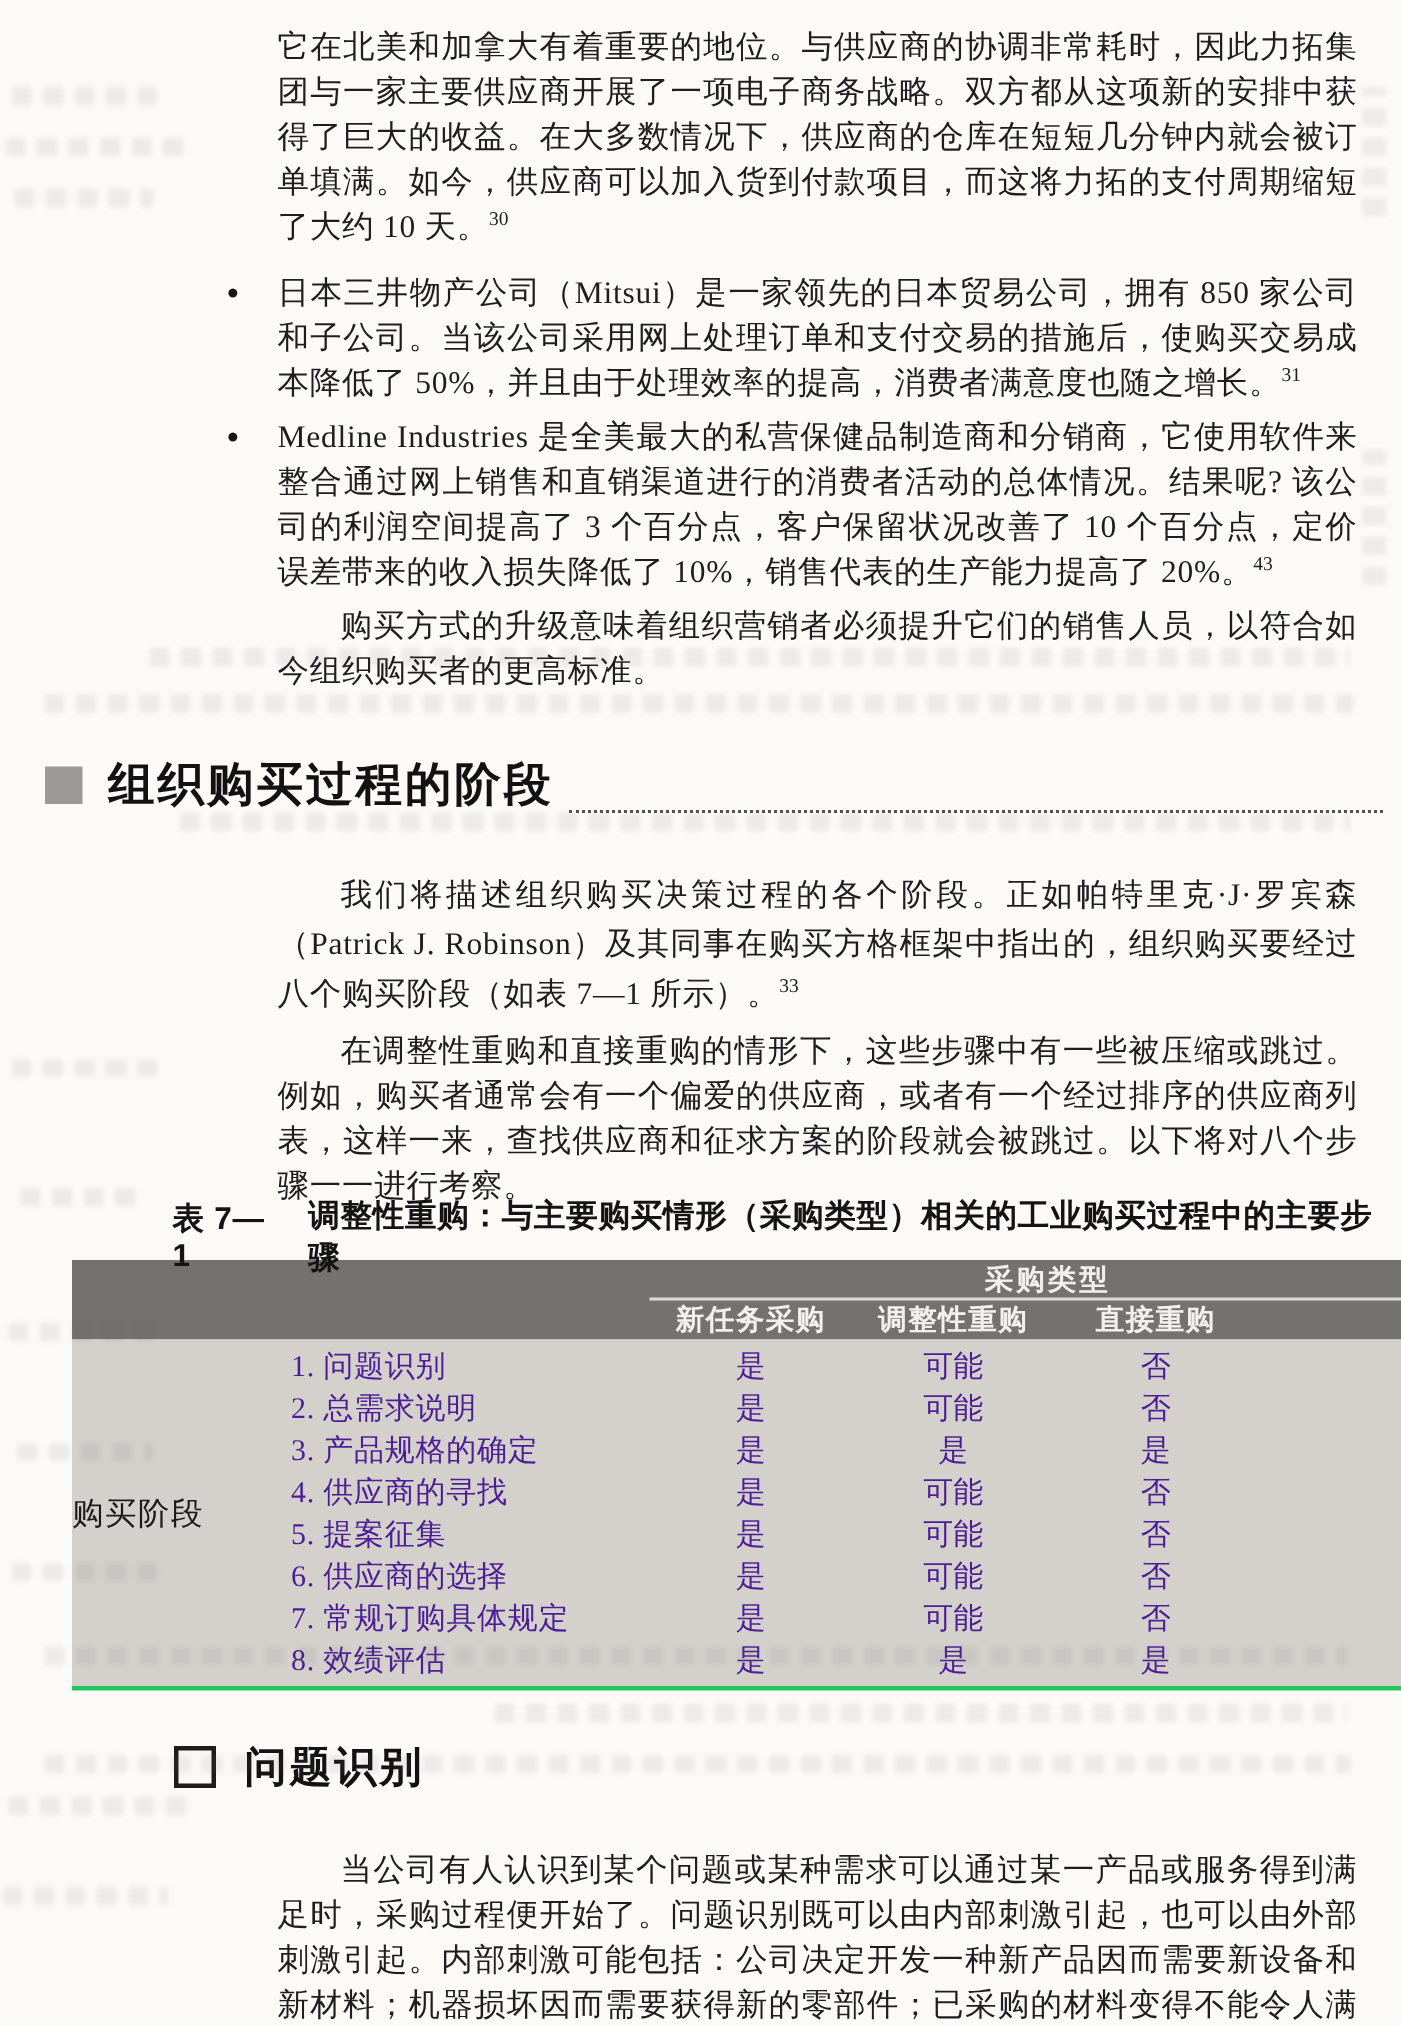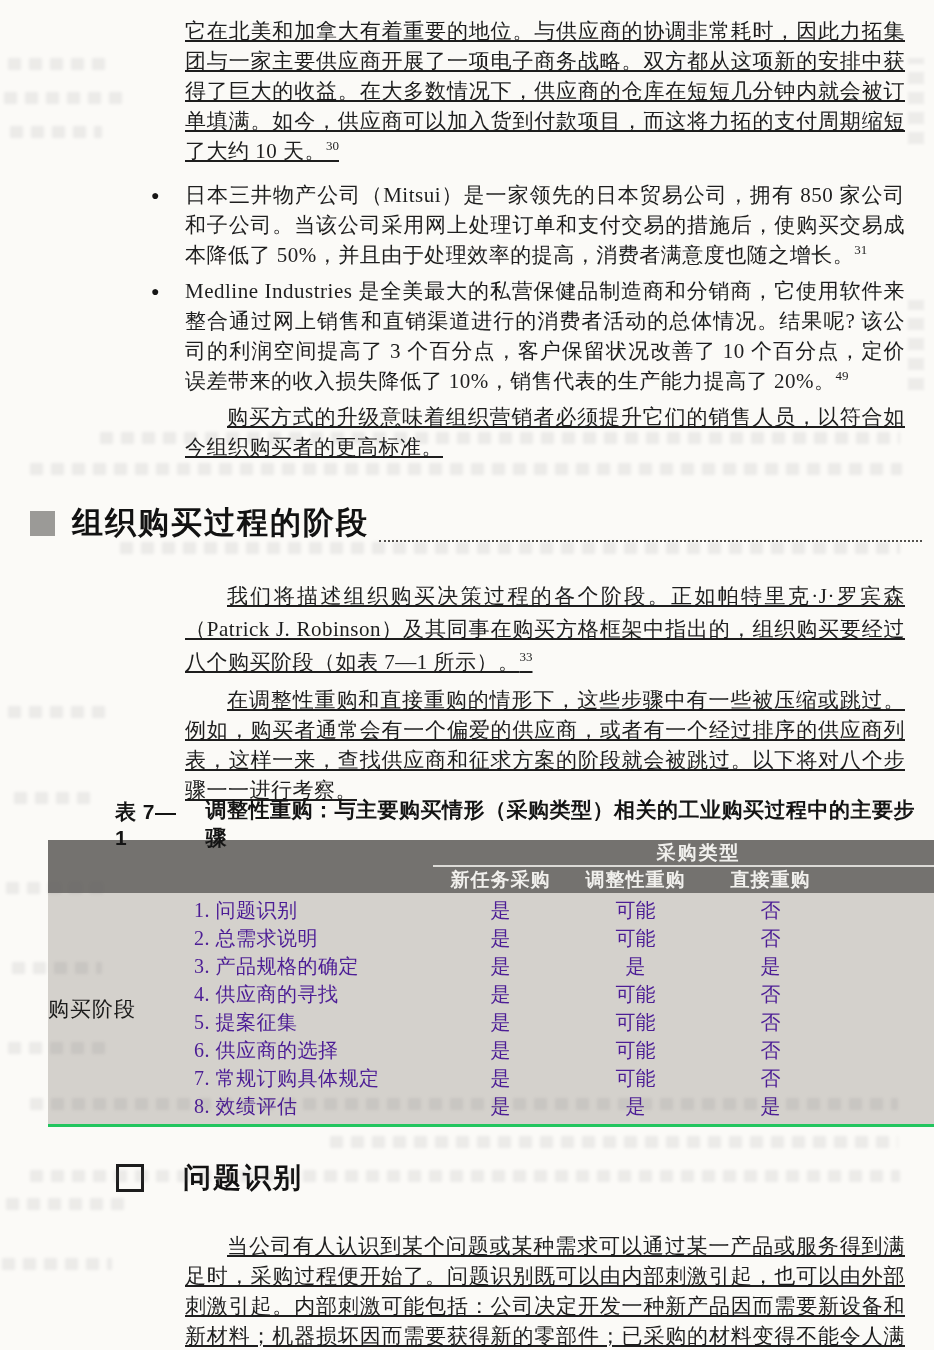--- a/index.html
+++ b/index.html
@@ -13,21 +13,20 @@
     color:#1e1e1e;
   }
   
   .body {
     width:720px;
     margin:0 29px 0 185px;
     font-size:21px;
     line-height:30px;
     text-align:justify;
     letter-spacing:0.5px;
-    text-decoration:underline;
   }
   .p-cont   { margin-top:16px; }
   .indent   { text-indent:42px; }
   .lh33     { line-height:33px; }
   sup { font-size:13px; line-height:0; letter-spacing:0; }
 
   
   ul.bullets {
     list-style:none;
     width:720px;
@@ -135,21 +134,20 @@
   }
   .tbl-body .row .stage { padding-left:36px; letter-spacing:0.5px; }
   .tbl-body .row .val   { text-align:center; }
 
   
   .sub-heading {
     display:flex; align-items:center;
     margin:34px 0 0 116px;
     font-family:"Liberation Sans","DejaVu Sans",sans-serif;
     height:34px;
-    gap:20px;
   }
   .sub-heading .box {
     width:22px; height:22px;
     border:3px solid #1d1d1d;
     margin-right:19px;
     flex:none;
   }
   .sub-heading h2 {
     margin:0;
     font-size:28px; font-weight:bold;
@@ -201,21 +199,21 @@
   <div class="noise" style="left:30px;  top:1098px; width:868px;"></div>
   <div class="noise" style="left:330px; top:1136px; width:568px;"></div>
   <div class="noise" style="left:30px;  top:1170px; width:870px;"></div>
   <div class="noise" style="left:6px;   top:1198px; width:120px;"></div>
   <div class="noise" style="left:2px;   top:1258px; width:110px;"></div>
 
   <p class="body p-cont"><span>它在北美和加拿大有着重要的地位。与供应商的协调非常耗时，因此力拓集团与一家主要供应商开展了一项电子商务战略。双方都从这项新的安排中获得了巨大的收益。在大多数情况下，供应商的仓库在短短几分钟内就会被订单填满。如今，供应商可以加入货到付款项目，而这将力拓的支付周期缩短了大约 10 天。</span><sup>30</sup></p>
 
   <ul class="bullets">
     <li><span class="marker">●</span><span>日本三井物产公司（Mitsui）是一家领先的日本贸易公司，拥有 850 家公司和子公司。当该公司采用网上处理订单和支付交易的措施后，使购买交易成本降低了 50%，并且由于处理效率的提高，消费者满意度也随之增长。</span><sup>31</sup></li>
-    <li><span class="marker">●</span><span>Medline Industries 是全美最大的私营保健品制造商和分销商，它使用软件来整合通过网上销售和直销渠道进行的消费者活动的总体情况。结果呢? 该公司的利润空间提高了 3 个百分点，客户保留状况改善了 10 个百分点，定价误差带来的收入损失降低了 10%，销售代表的生产能力提高了 20%。</span><sup>49</sup></li>
+    <li><span class="marker">●</span><span>Medline Industries 是全美最大的私营保健品制造商和分销商，它使用软件来整合通过网上销售和直销渠道进行的消费者活动的总体情况。结果呢? 该公司的利润空间提高了 3 个百分点，客户保留状况改善了 10 个百分点，定价误差带来的收入损失降低了 10%，销售代表的生产能力提高了 20%。</span><sup>43</sup></li>
   </ul>
 
   <p class="body indent mt2">购买方式的升级意味着组织营销者必须提升它们的销售人员，以符合如今组织购买者的更高标准。</p>
 
   <div class="sec-heading">
     <span class="sq"></span>
     <h1>组织购买过程的阶段</h1>
     <span class="leader"></span>
   </div>
 

